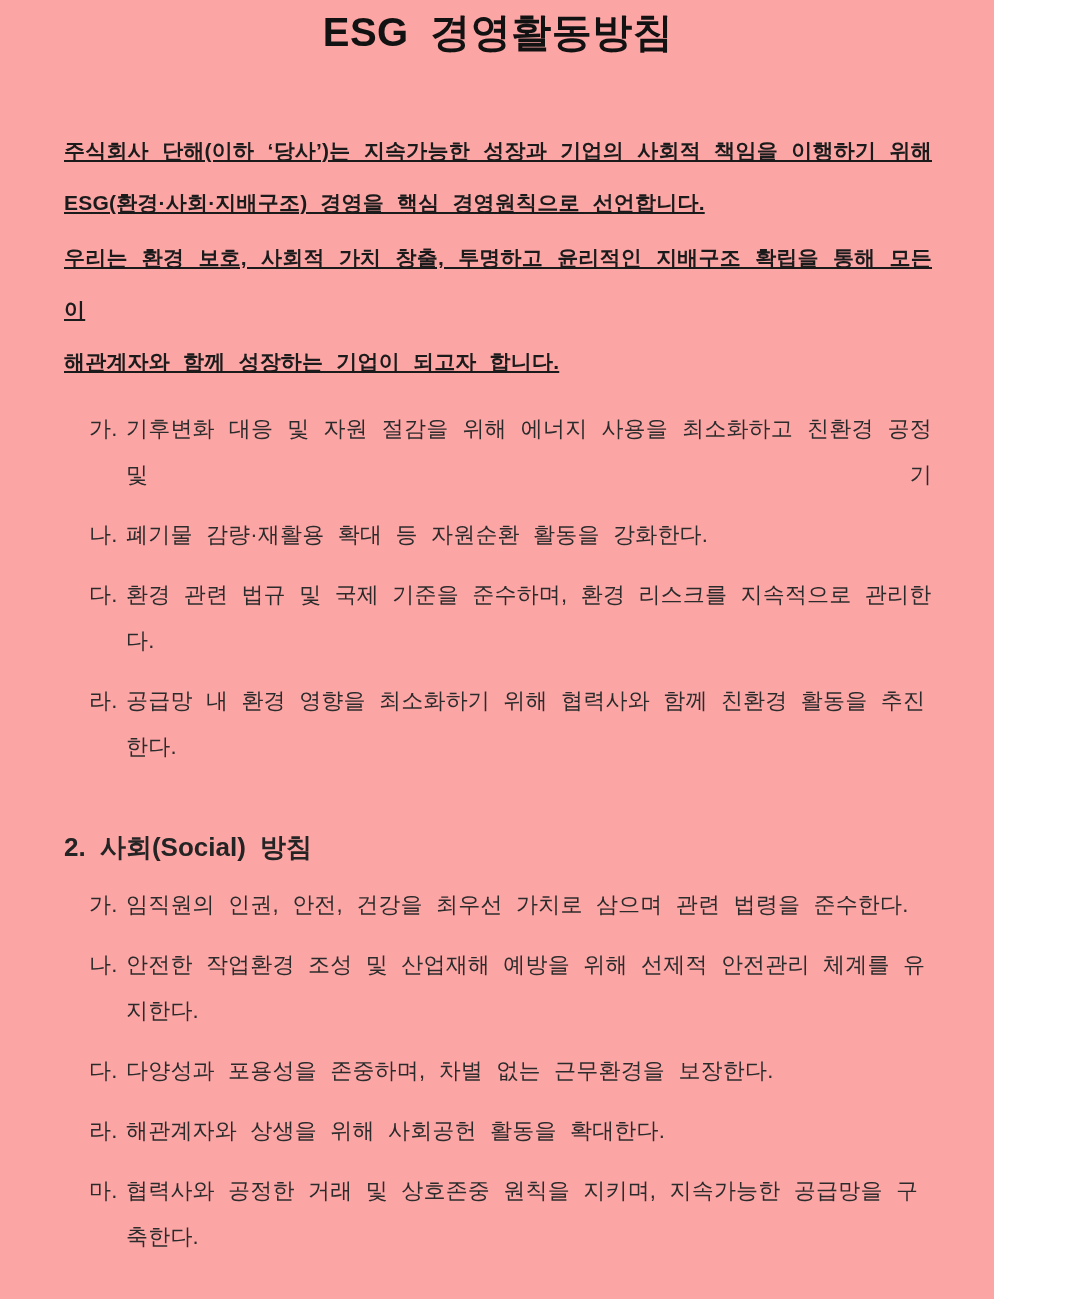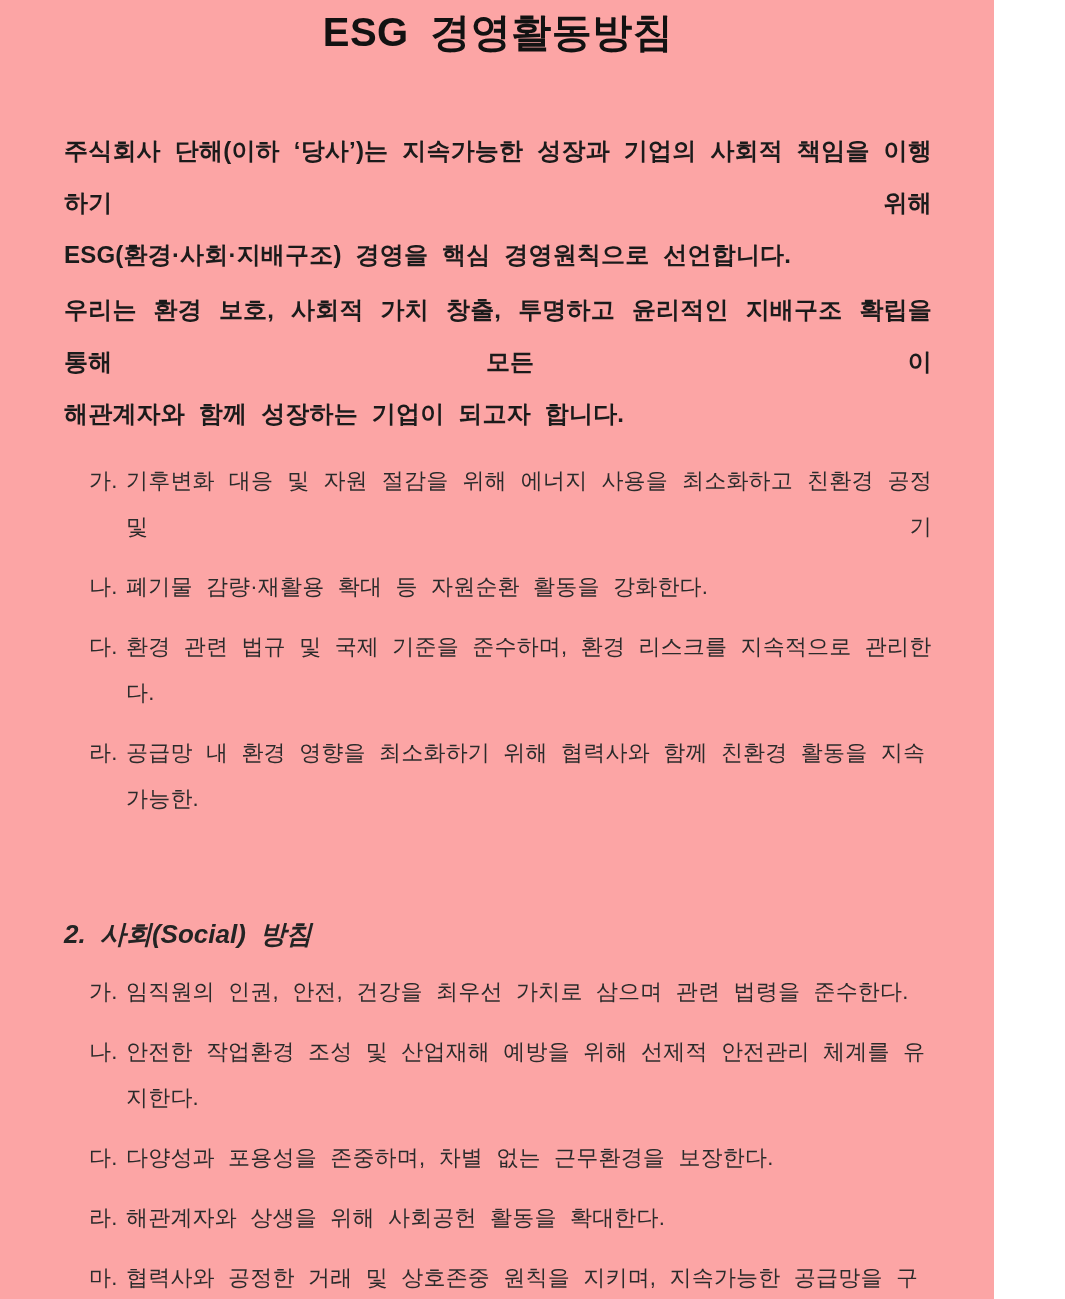--- a/index.html
+++ b/index.html
@@ -21,42 +21,43 @@
     text-align: center;
     font-size: 40px;
     font-weight: 800;
     line-height: 48px;
     letter-spacing: 0.5px;
     word-spacing: 10px;
     color: #121212;
   }
   .intro {
     margin-top: 69px;
-    font-size: 24px;
+    font-size: 21px;
     font-weight: 700;
     line-height: 52px;
     word-spacing: 7px;
     letter-spacing: 0.2px;
     color: #1b1b1b;
+    text-decoration: underline;
   }
   .intro + .intro { margin-top: 3px; }
   .jline {
     text-align: justify;
     text-align-last: justify;
   }
   .lline { text-align: left; }
   .section-heading {
     margin-top: 66px;
     font-size: 26px;
     font-weight: 700;
     line-height: 34px;
     word-spacing: 7px;
     color: #242424;
   }
-  .section-heading.mt-lg { margin-top: 95px; font-style: italic; }
+  .section-heading.mt-lg { margin-top: 60px; }
   .items { margin-left: 25px; margin-top: 5px; }
   .item {
     display: flex;
     margin-top: 14px;
     font-size: 22px;
     font-weight: 400;
     line-height: 46px;
     word-spacing: 7px;
     letter-spacing: 0.2px;
     color: #2b2b2b;
@@ -102,21 +103,21 @@
       <div class="item">
         <div class="item-label">다.</div>
         <div class="item-body">
           <div class="lline">환경 관련 법규 및 국제 기준을 준수하며, 환경 리스크를 지속적으로 관리한다.</div>
         </div>
       </div>
 
       <div class="item">
         <div class="item-label">라.</div>
         <div class="item-body">
-          <div class="lline">공급망 내 환경 영향을 최소화하기 위해 협력사와 함께 친환경 활동을 지속가능한.</div>
+          <div class="lline">공급망 내 환경 영향을 최소화하기 위해 협력사와 함께 친환경 활동을 추진한다.</div>
         </div>
       </div>
 
     </div>
   </div>
 
   <div>
     <h2 class="section-heading mt-lg">2. 사회(Social) 방침</h2>
     <div class="items">
 

